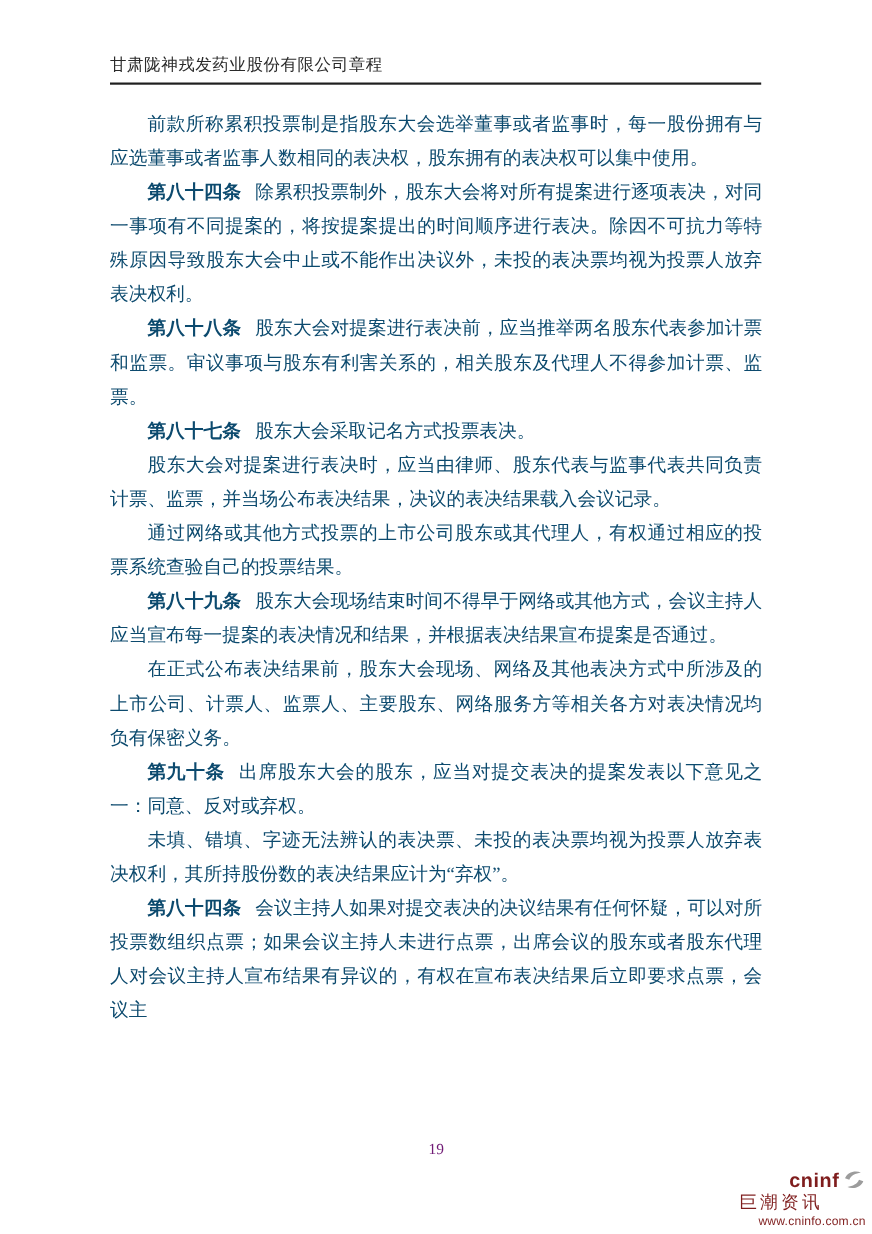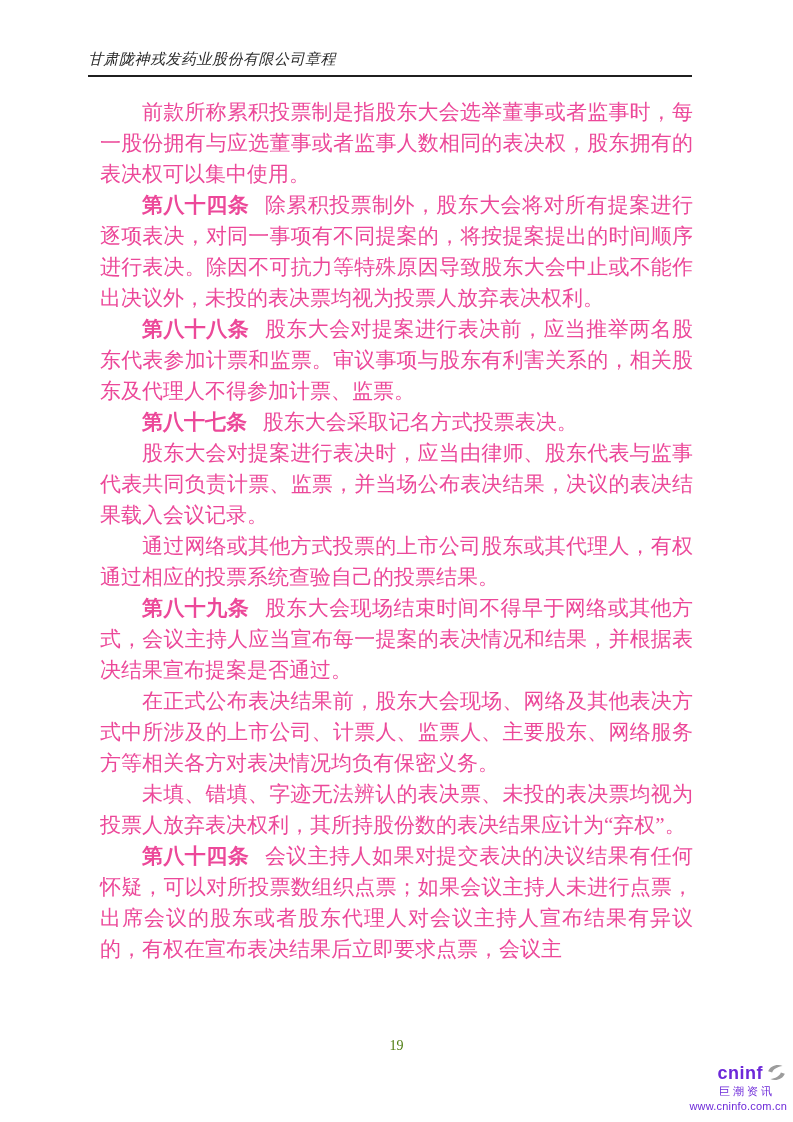--- a/index.html
+++ b/index.html
@@ -9,86 +9,85 @@
     width: 793px;
     height: 1122px;
     background: #ffffff;
     font-family: "Liberation Serif", "DejaVu Serif", serif;
     color: #1a1a1a;
     overflow: hidden;
     margin: 0 auto;
   }
   .header {
     position: absolute;
-    left: 88px;
+    left: 100px;
     right: 101px;
     top: 50px;
     font-size: 15px;
     letter-spacing: 0.5px;
     color: #2a2a2a;
     padding-bottom: 6px;
     border-bottom: 2px solid #1f1f1f;
-    font-style: italic;
   }
   .doc-body {
     position: absolute;
     left: 100px;
     width: 593px;
     top: 97px;
-    font-size: 21px;
+    font-size: 17px;
     line-height: 31px;
     text-align: justify;
     text-justify: inter-ideograph;
-    color: #ec4899;
+    color: #0c4a6e;
   }
   .doc-body p {
     text-indent: 2em;
     margin: 0;
   }
   .para-num {
     font-weight: bold;
     margin-right: 0.75em;
   }
   .para-num:empty { display: none; margin: 0; }
   .page-number {
     position: absolute;
     left: 0;
     right: 0;
     top: 1038px;
     text-align: center;
     font-size: 14px;
-    color: #4d7c0f;
+    color: #701a75;
   }
   .cninfo-logo {
     position: absolute;
     right: 6px;
     top: 1062px;
     width: 128px;
     font-family: "Liberation Sans", "DejaVu Sans", sans-serif;
-    color: #6d28d9;
+    color: #7f1d1d;
     text-align: right;
     line-height: 1;
   }
   .logo-row {
     display: flex;
     align-items: center;
     justify-content: flex-end;
     gap: 3px;
   }
   .logo-word {
     font-size: 18px;
     font-weight: bold;
     letter-spacing: 0.5px;
   }
   .logo-swirl { width: 21px; height: 21px; display: block; }
   .logo-sub {
-    font-size: 11px;
+    font-size: 16px;
     letter-spacing: 3px;
     margin-top: 3px;
-    margin-right: 12px;
+    margin-right: 39px;
   }
   .logo-url {
     font-size: 11px;
     margin-top: 4px;
     letter-spacing: 0.2px;
   }
 </style>
 </head>
 <body>
 
@@ -98,20 +97,21 @@
 
   <div class="doc-body">
     <p><span>前款所称累积投票制是指股东大会选举董事或者监事时，每一股份拥有与应选董事或者监事人数相同的表决权，股东拥有的表决权可以集中使用。</span></p>
     <p><span class="para-num">第八十四条</span><span>除累积投票制外，股东大会将对所有提案进行逐项表决，对同一事项有不同提案的，将按提案提出的时间顺序进行表决。除因不可抗力等特殊原因导致股东大会中止或不能作出决议外，未投的表决票均视为投票人放弃表决权利。</span></p>
     <p><span class="para-num">第八十八条</span><span>股东大会对提案进行表决前，应当推举两名股东代表参加计票和监票。审议事项与股东有利害关系的，相关股东及代理人不得参加计票、监票。</span></p>
     <p><span class="para-num">第八十七条</span><span>股东大会采取记名方式投票表决。</span></p>
     <p><span>股东大会对提案进行表决时，应当由律师、股东代表与监事代表共同负责计票、监票，并当场公布表决结果，决议的表决结果载入会议记录。</span></p>
     <p><span>通过网络或其他方式投票的上市公司股东或其代理人，有权通过相应的投票系统查验自己的投票结果。</span></p>
     <p><span class="para-num">第八十九条</span><span>股东大会现场结束时间不得早于网络或其他方式，会议主持人应当宣布每一提案的表决情况和结果，并根据表决结果宣布提案是否通过。</span></p>
     <p><span>在正式公布表决结果前，股东大会现场、网络及其他表决方式中所涉及的上市公司、计票人、监票人、主要股东、网络服务方等相关各方对表决情况均负有保密义务。</span></p>
+    <p><span class="para-num">第九十条</span><span>出席股东大会的股东，应当对提交表决的提案发表以下意见之一：同意、反对或弃权。</span></p>
     <p><span>未填、错填、字迹无法辨认的表决票、未投的表决票均视为投票人放弃表决权利，其所持股份数的表决结果应计为“弃权”。</span></p>
     <p><span class="para-num">第八十四条</span><span>会议主持人如果对提交表决的决议结果有任何怀疑，可以对所投票数组织点票；如果会议主持人未进行点票，出席会议的股东或者股东代理人对会议主持人宣布结果有异议的，有权在宣布表决结果后立即要求点票，会议主</span></p>
   </div>
 
   <div class="page-number">19</div>
 
   <div class="cninfo-logo">
     <div class="logo-row">
       <span class="logo-word">cninf</span>
       <svg class="logo-swirl" viewBox="0 0 24 24" xmlns="http://www.w3.org/2000/svg">

